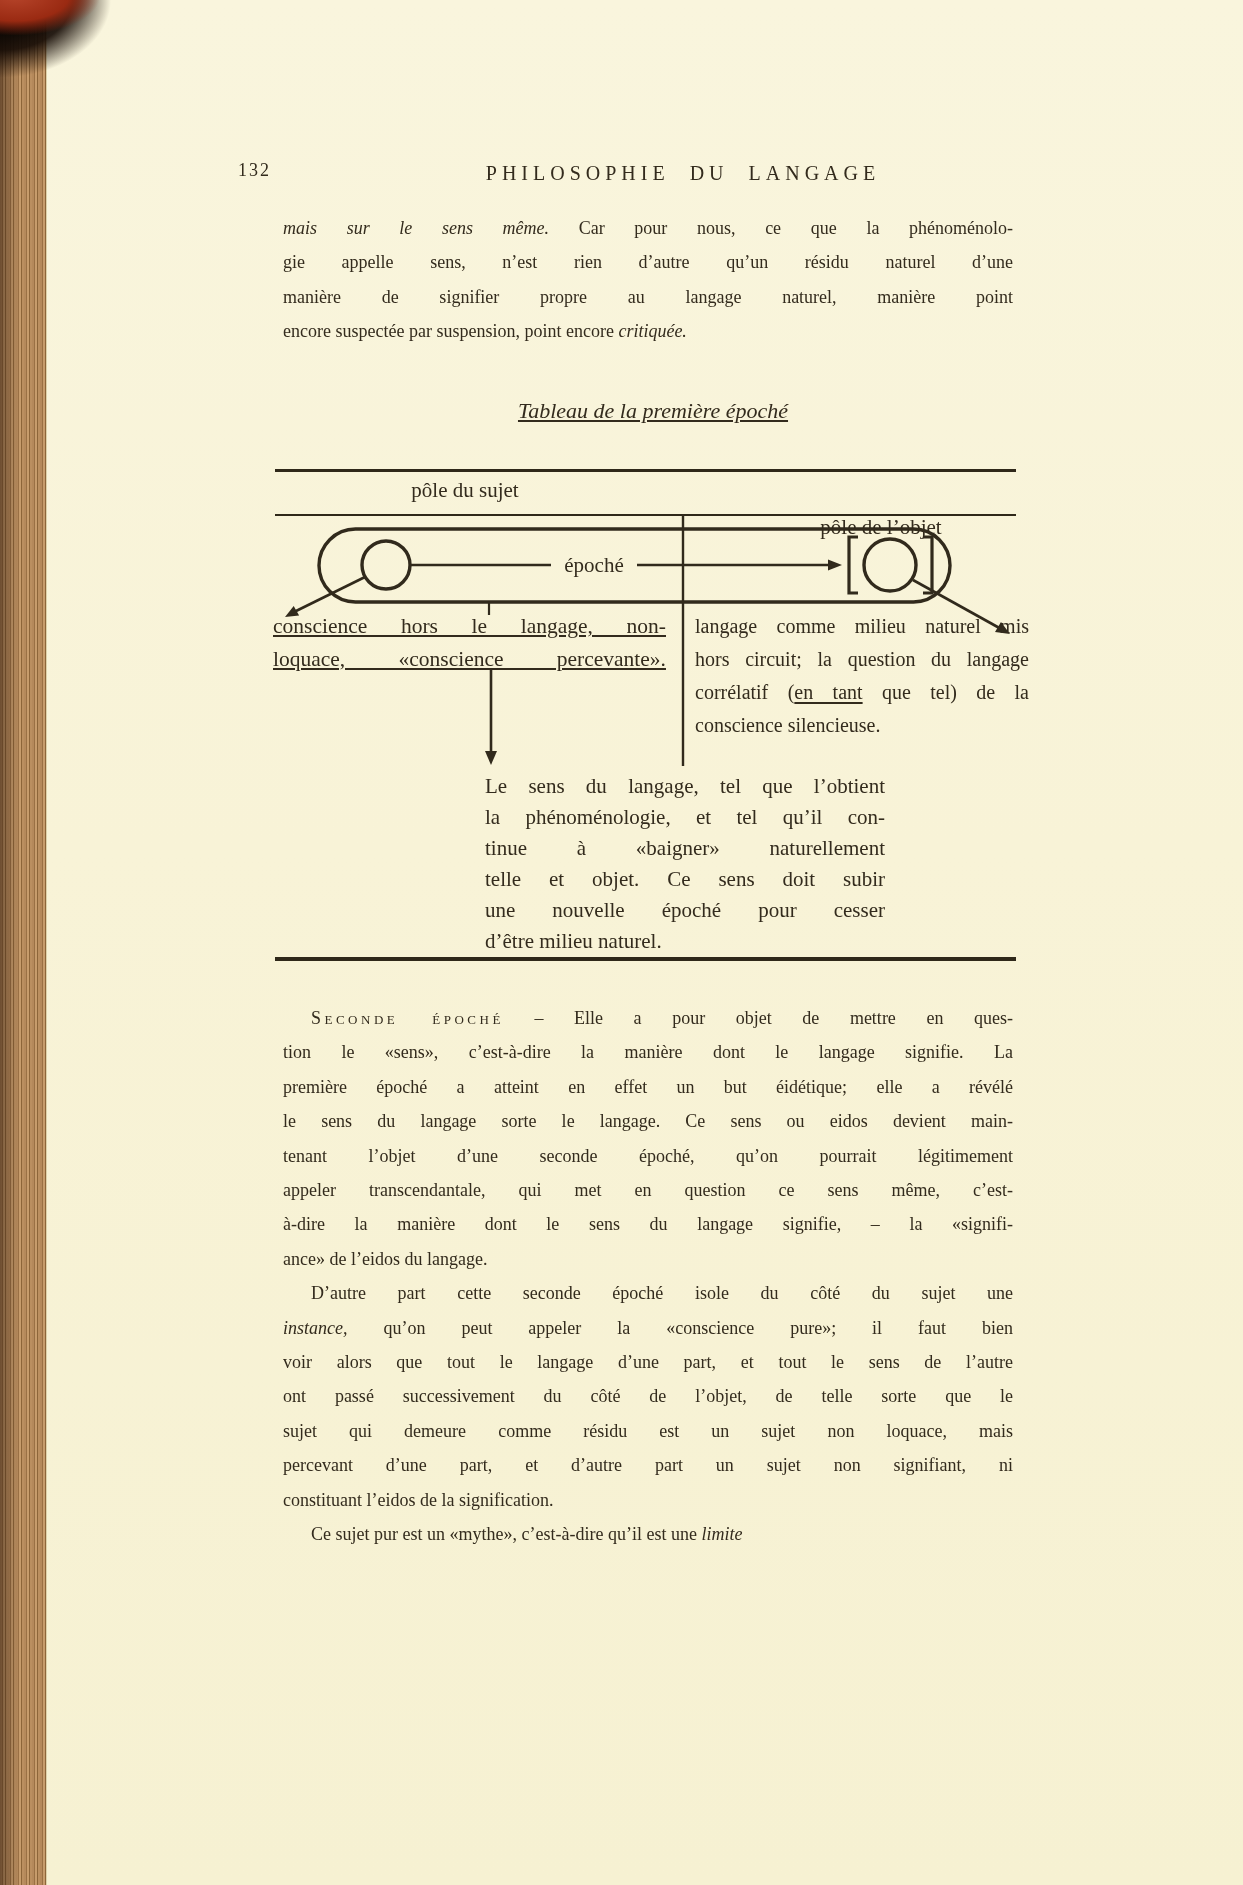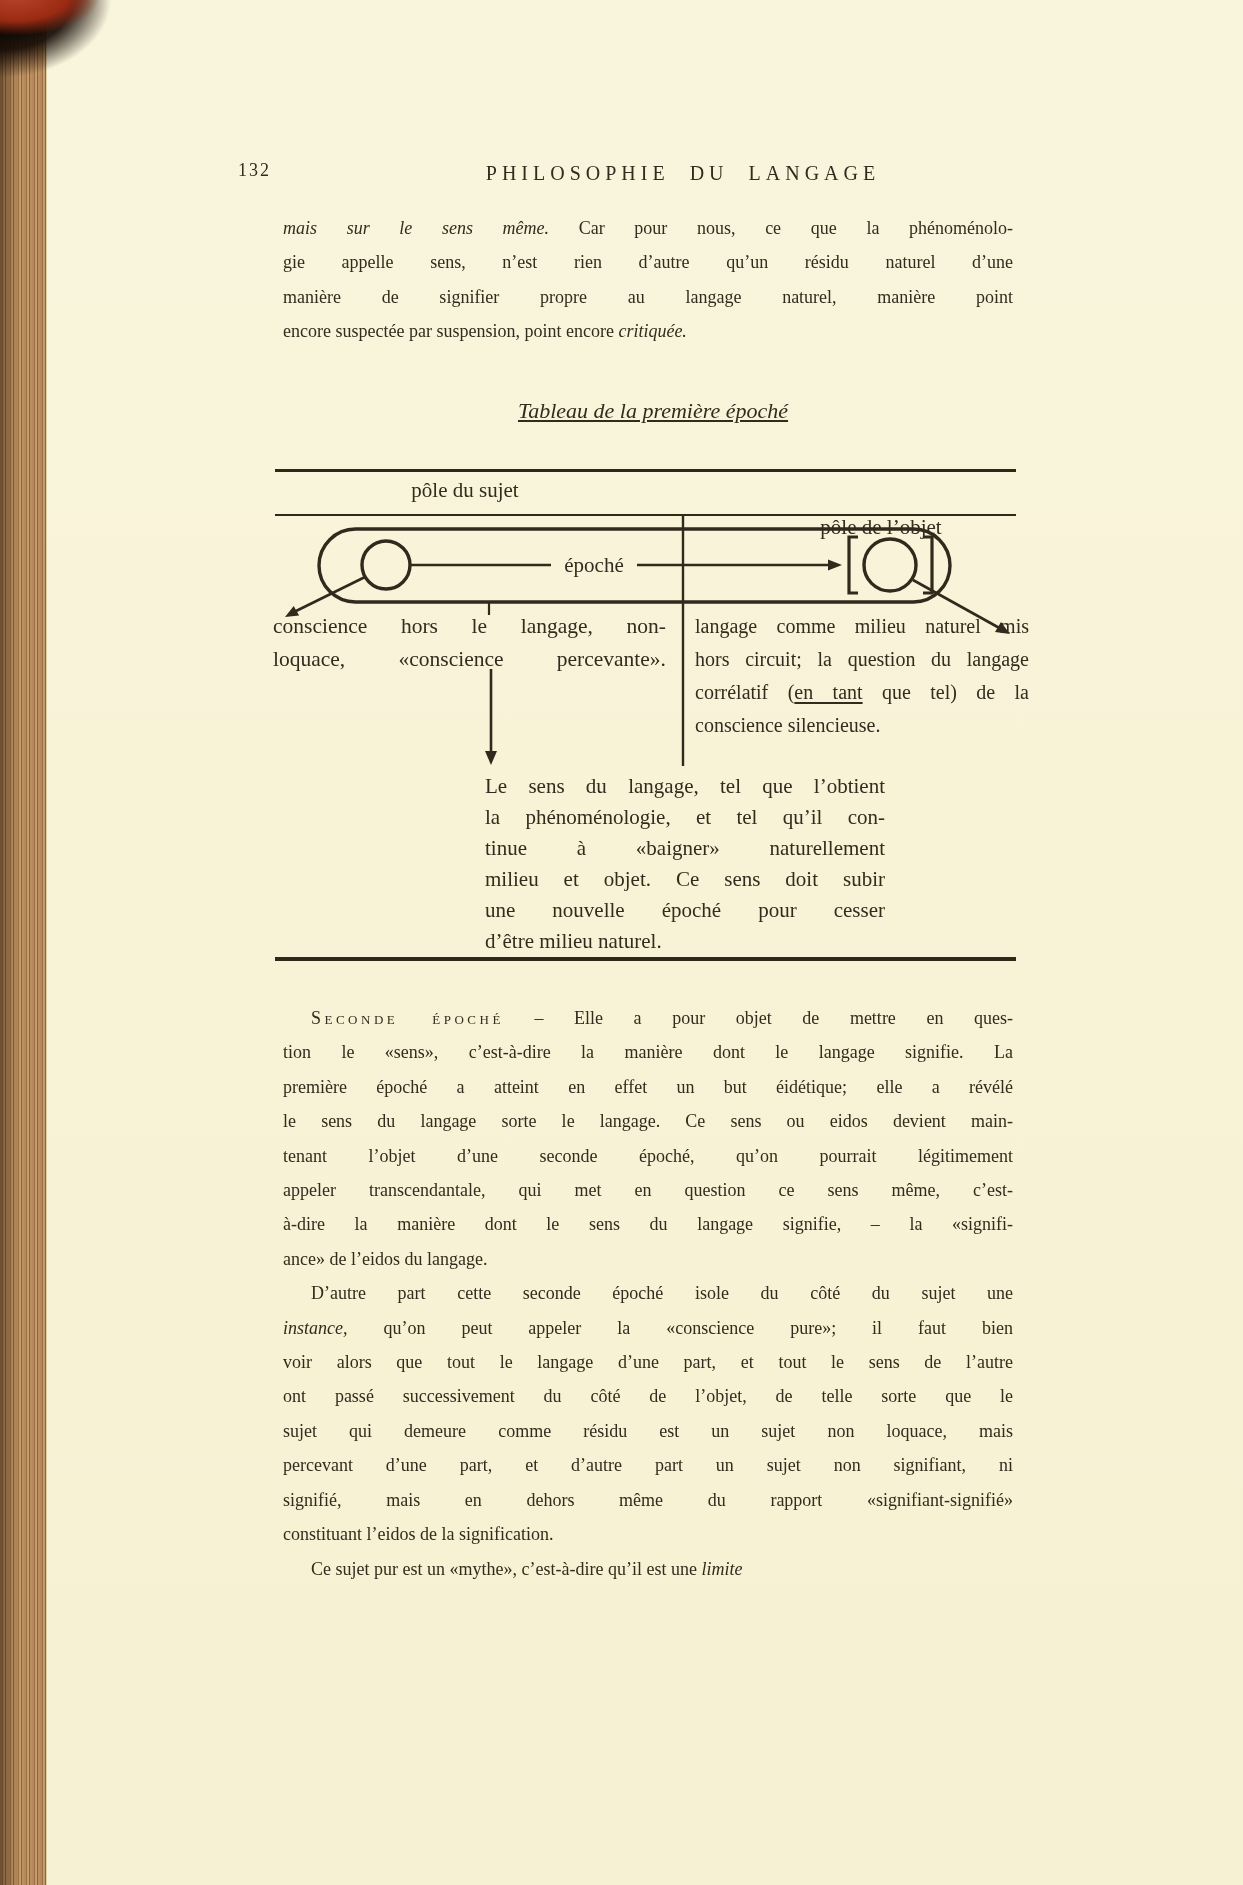--- a/index.html
+++ b/index.html
@@ -39,21 +39,21 @@
   .rule-top{border-top:3px solid #2f2819;}
   .rule-mid{border-top:2px solid #2f2819;}
   .rule-bottom{border-top:4px solid #2f2819;}
   .thead{position:relative;height:42px;font-size:21px;}
   .th-left{position:absolute;left:60px;top:6px;width:260px;text-align:center;}
   .th-right{position:absolute;left:476px;top:6px;width:260px;text-align:center;margin-top:37px;}
   .tbody{position:relative;height:441px;}
   .diagram{position:absolute;left:0;top:0;overflow:visible;}
   .diagram *{vector-effect:none;}
   .label-epoche{position:absolute;left:279px;top:34px;width:80px;text-align:center;font-size:21px;line-height:30px;}
-  .cell-left{position:absolute;left:-2px;top:94px;width:393px;font-size:21.5px;line-height:33px;}
+  .cell-left{position:absolute;left:-2px;top:94px;width:393px;font-size:21.5px;line-height:33px;text-decoration:underline;}
   .cell-right{position:absolute;left:420px;top:94px;width:334px;font-size:20px;line-height:33px;}
   .cell-center{position:absolute;left:210px;top:255px;width:400px;font-size:21px;line-height:31px;}
   
   .tl{text-align:justify;text-align-last:justify;}
   .tl.last{text-align-last:left;}
   .tl.ind{text-indent:28px;}
   .it{font-style:italic;}
   .sc{font-variant:small-caps;letter-spacing:3.5px;}
   .ul{text-decoration:underline;text-underline-offset:3px;text-decoration-thickness:1.5px;}
 </style>
@@ -115,21 +115,21 @@
       <div class="cell-right">
           <div class="tl"><span>langage comme milieu naturel mis</span></div>
           <div class="tl"><span>hors circuit; la question du langage</span></div>
           <div class="tl"><span>corrélatif (</span><span class="ul">en tant</span><span> que tel) de la</span></div>
           <div class="tl last"><span>conscience silencieuse.</span></div>
         </div>
       <div class="cell-center">
           <div class="tl"><span>Le sens du langage, tel que l’obtient</span></div>
           <div class="tl"><span>la phénoménologie, et tel qu’il con-</span></div>
           <div class="tl"><span>tinue à «baigner» naturellement</span></div>
-          <div class="tl"><span>milieu et objet. Ce sens doit subir</span></div>
+          <div class="tl"><span>telle et objet. Ce sens doit subir</span></div>
           <div class="tl"><span>une nouvelle époché pour cesser</span></div>
           <div class="tl last"><span>d’être milieu naturel.</span></div>
         </div>
     </div>
 
     <div class="rule-bottom"></div>
   </div>
 
   <div class="bodytext">
     <div>
@@ -142,21 +142,20 @@
         <div class="tl"><span>à-dire la manière dont le sens du langage signifie, – la «signifi-</span></div>
         <div class="tl last"><span>ance» de l’eidos du langage.</span></div>
       </div>
     <div>
         <div class="tl ind"><span>D’autre part cette seconde époché isole du côté du sujet une</span></div>
         <div class="tl"><span class="it">instance,</span><span> qu’on peut appeler la «conscience pure»; il faut bien</span></div>
         <div class="tl"><span>voir alors que tout le langage d’une part, et tout le sens de l’autre</span></div>
         <div class="tl"><span>ont passé successivement du côté de l’objet, de telle sorte que le</span></div>
         <div class="tl"><span>sujet qui demeure comme résidu est un sujet non loquace, mais</span></div>
         <div class="tl"><span>percevant d’une part, et d’autre part un sujet non signifiant, ni</span></div>
-        <div class="tl"><span>signifié, mais en dehors même du rapport «signifiant-signifié»</span></div>
         <div class="tl last"><span>constituant l’eidos de la signification.</span></div>
       </div>
     <div>
         <div class="tl last ind"><span>Ce sujet pur est un «mythe», c’est-à-dire qu’il est une </span><span class="it">limite</span></div>
       </div>
   </div>
 
 </div>
 
 </body></html>

